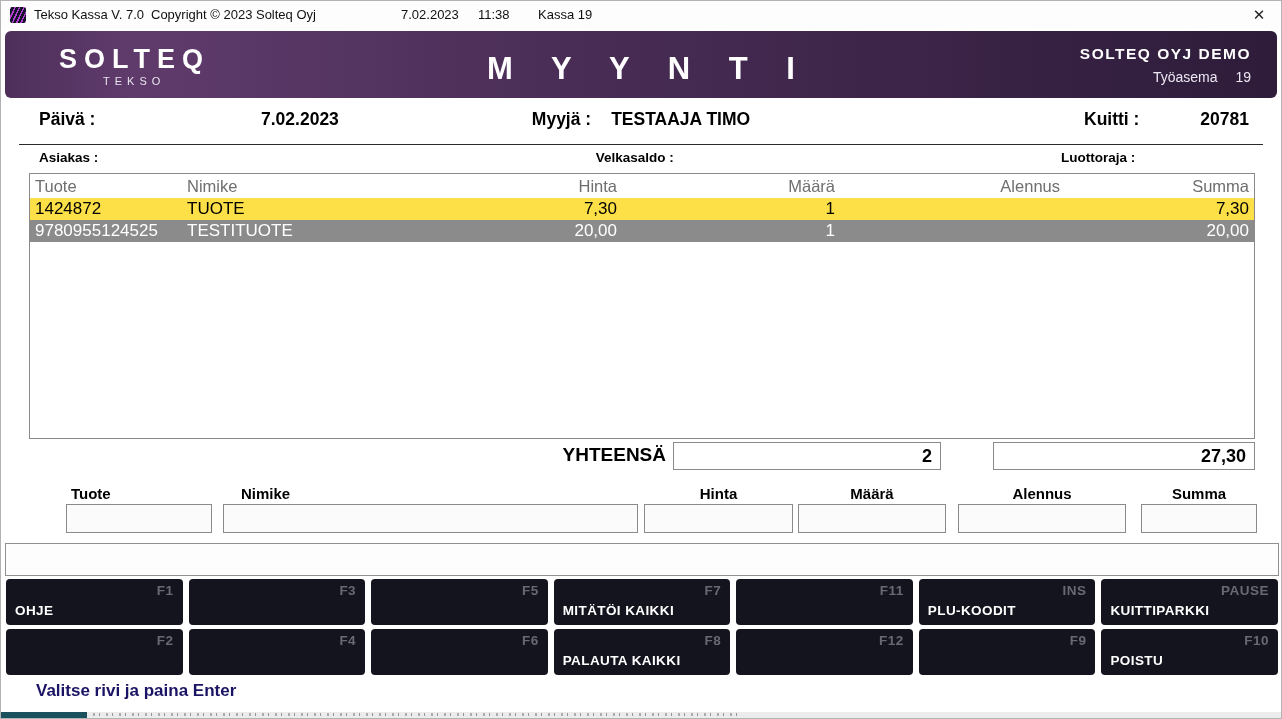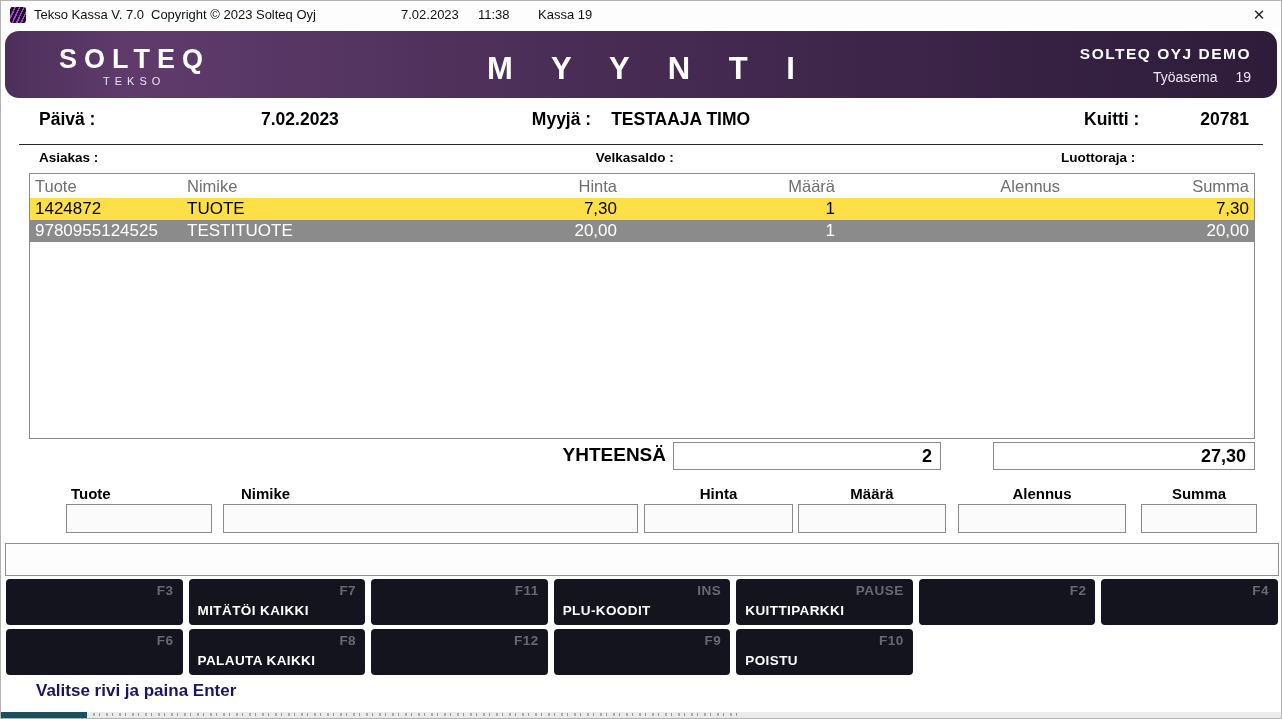--- a/index.html
+++ b/index.html
@@ -15,21 +15,21 @@
   .app-icon{position:absolute;left:9px;top:6px;width:16px;height:16px;border-radius:2px;
     background:repeating-linear-gradient(115deg,#b43bd0 0 1.5px,#141428 1.5px 4px);}
   .tb-title{left:33px;}
   .tb-copy{left:150px;}
   .tb-date{left:400px;}
   .tb-time{left:477px;}
   .tb-kassa{left:537px;}
   .tb-close{position:absolute;right:10px;top:0;width:24px;height:28px;text-align:center;
     line-height:28px;font-size:15px;color:#222;cursor:pointer;}
   
-  .header{position:absolute;left:4px;right:4px;top:30px;height:67px;border-radius:14px;
+  .header{position:absolute;left:4px;right:4px;top:30px;height:67px;border-radius:6px;
     background:linear-gradient(to right,#4e2f5a 0%,#5f3b6c 10%,#452a51 52%,#2e1c3a 100%);
     color:#fff;}
   .logo{position:absolute;left:54px;top:15px;}
   .logo-main{font-size:27px;font-weight:600;letter-spacing:7px;line-height:27px;}
   .logo-sub{font-size:11px;letter-spacing:5px;color:#e9e4ee;margin-left:44px;margin-top:2px;}
   .header-title{position:absolute;left:0;right:0;top:20px;text-align:center;
     font-size:31px;font-weight:700;letter-spacing:15px;padding-left:15px;}
   .header-right{position:absolute;right:26px;top:14px;text-align:right;}
   .hr-company{font-size:15.5px;font-weight:700;letter-spacing:1.5px;}
   .hr-ws{font-size:14px;color:#ece7f2;margin-top:6px;}
@@ -187,21 +187,29 @@
   <input class="entry-field ef-nimike" value="" style="">
   <input class="entry-field ef-hinta" value="" style="">
   <input class="entry-field ef-maara" value="" style="">
   <input class="entry-field ef-alennus" value="" style="">
   <input class="entry-field ef-summa" value="" style="">
 
   <input class="command-bar" value="" style="">
 
   <div class="fkeys">
     <div class="fkey">
+      <span class="fkey-key">F1</span>
+      <span class="fkey-label">OHJE</span>
+    </div>
+    <div class="fkey">
       <span class="fkey-key">F3</span>
+      <span class="fkey-label"></span>
+    </div>
+    <div class="fkey">
+      <span class="fkey-key">F5</span>
       <span class="fkey-label"></span>
     </div>
     <div class="fkey">
       <span class="fkey-key">F7</span>
       <span class="fkey-label">MITÄTÖI KAIKKI</span>
     </div>
     <div class="fkey">
       <span class="fkey-key">F11</span>
       <span class="fkey-label"></span>
     </div>

